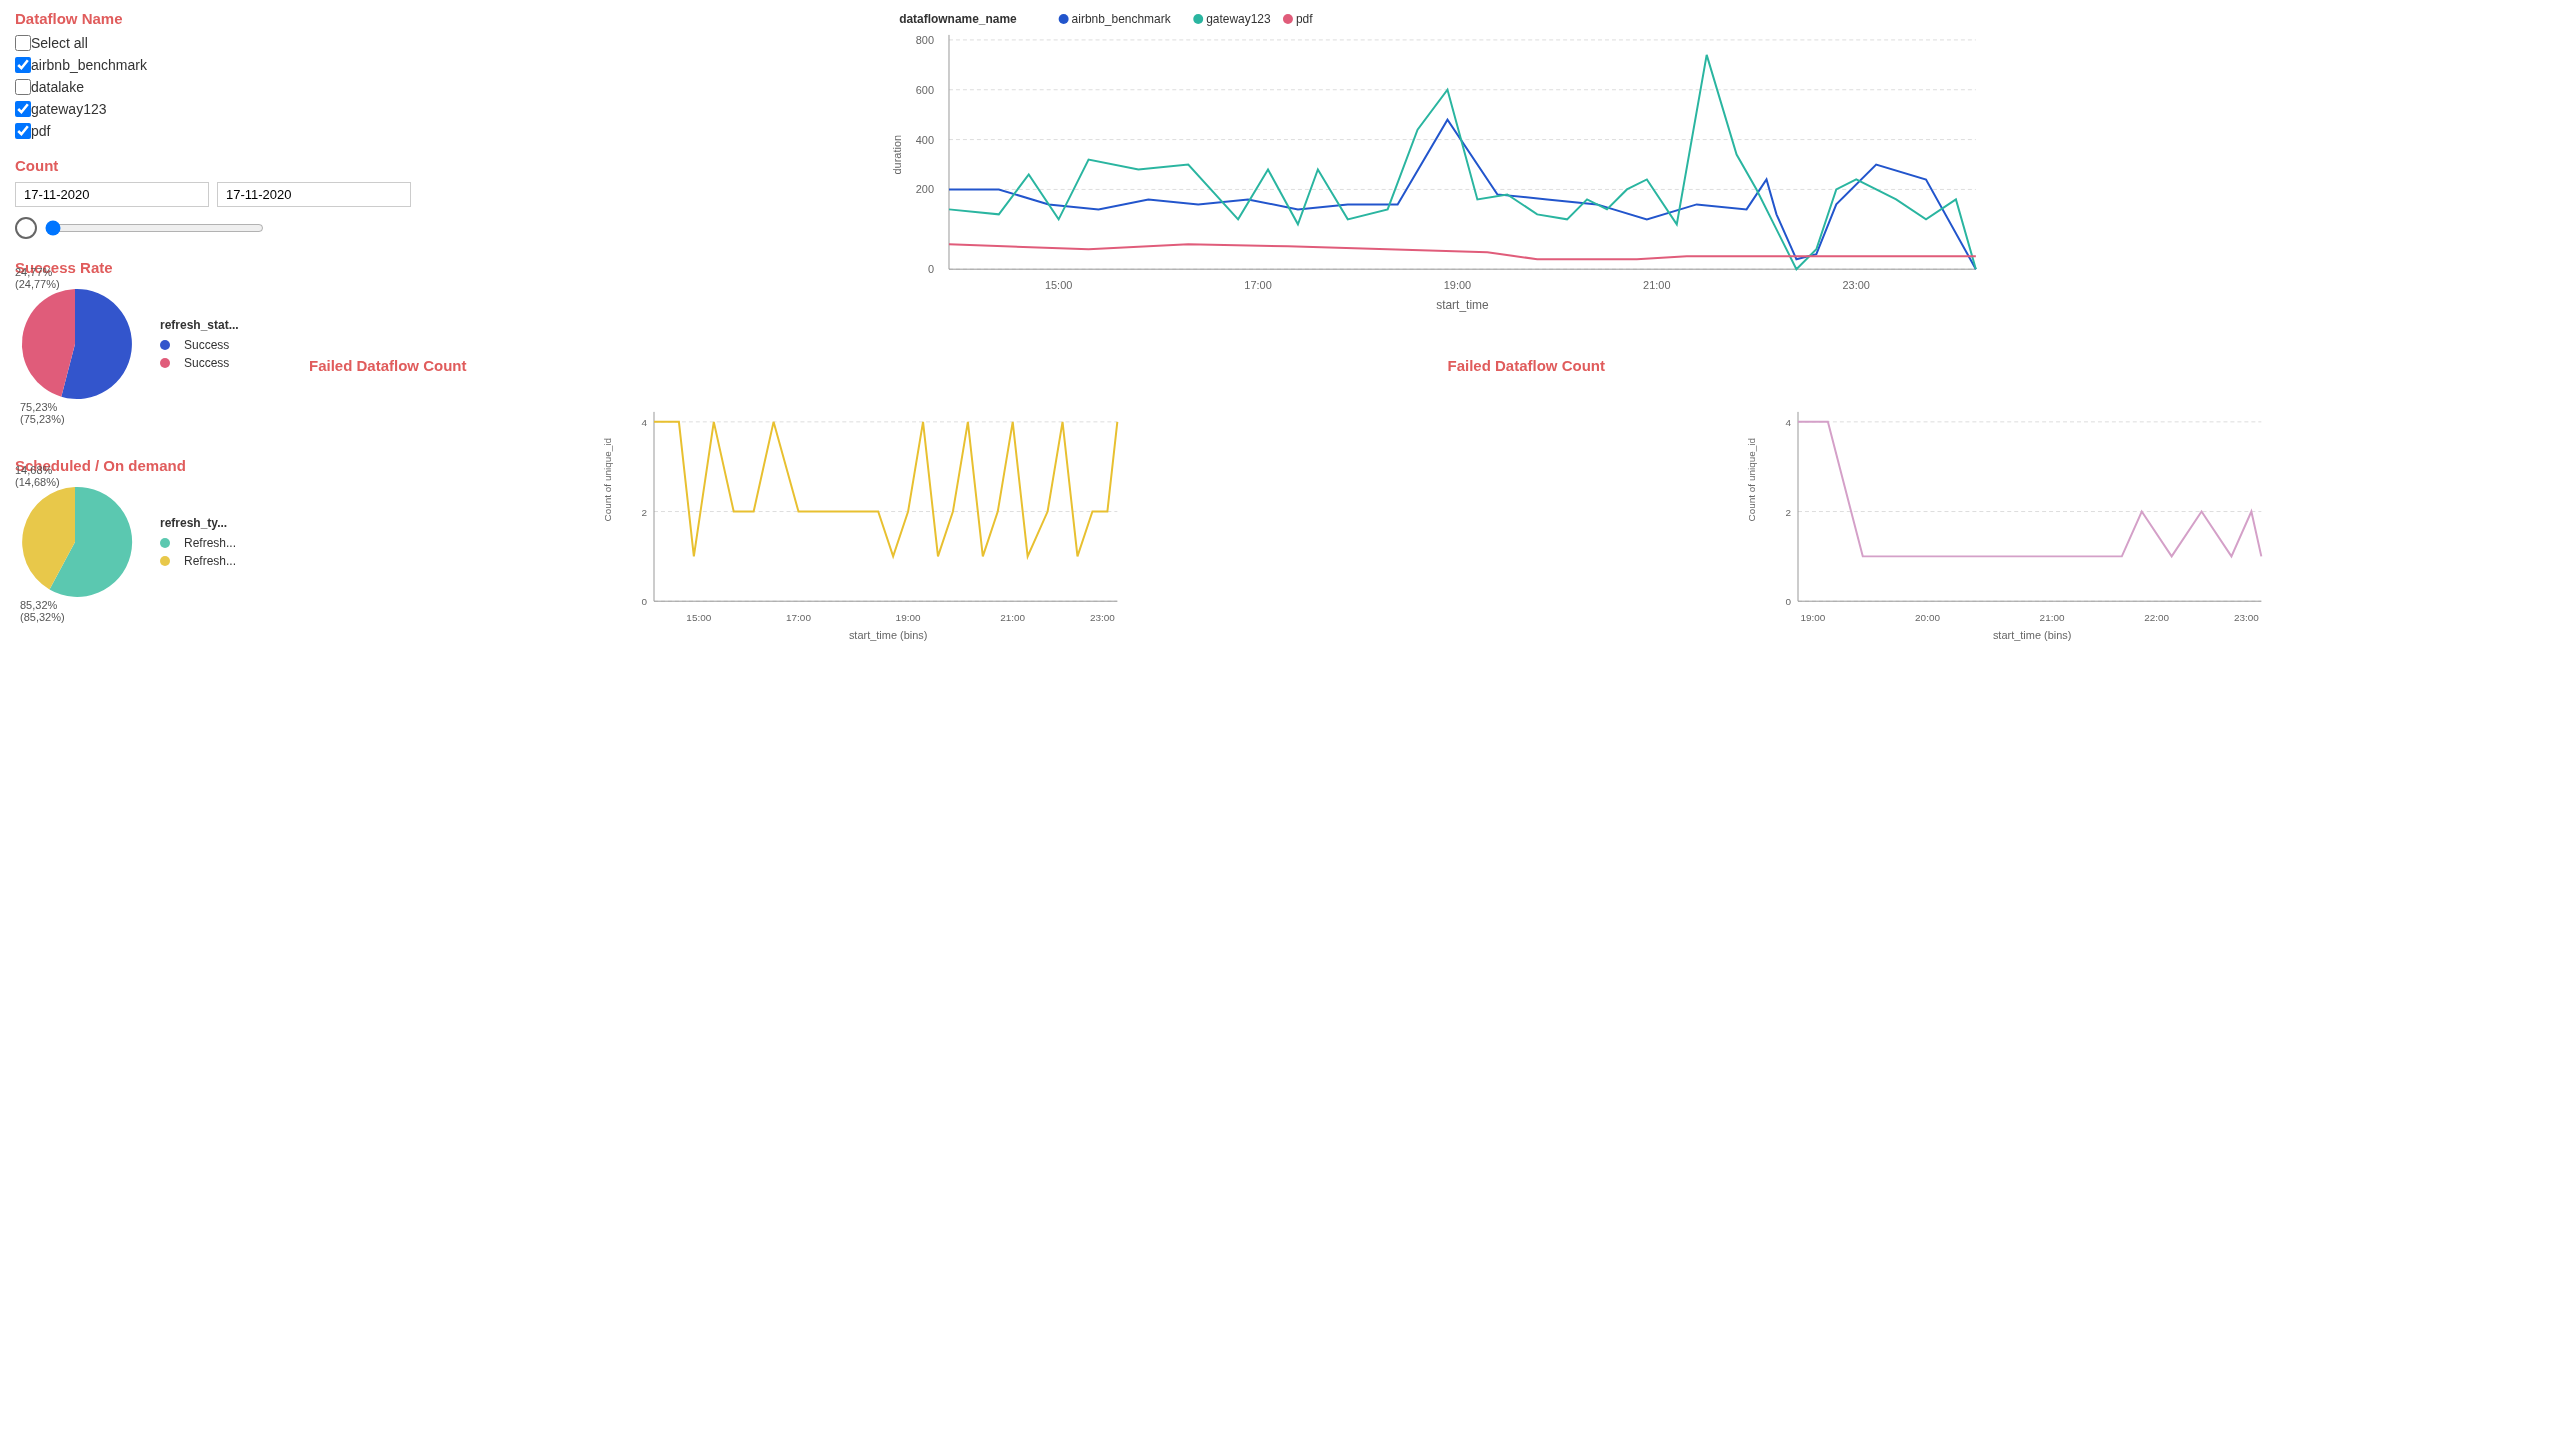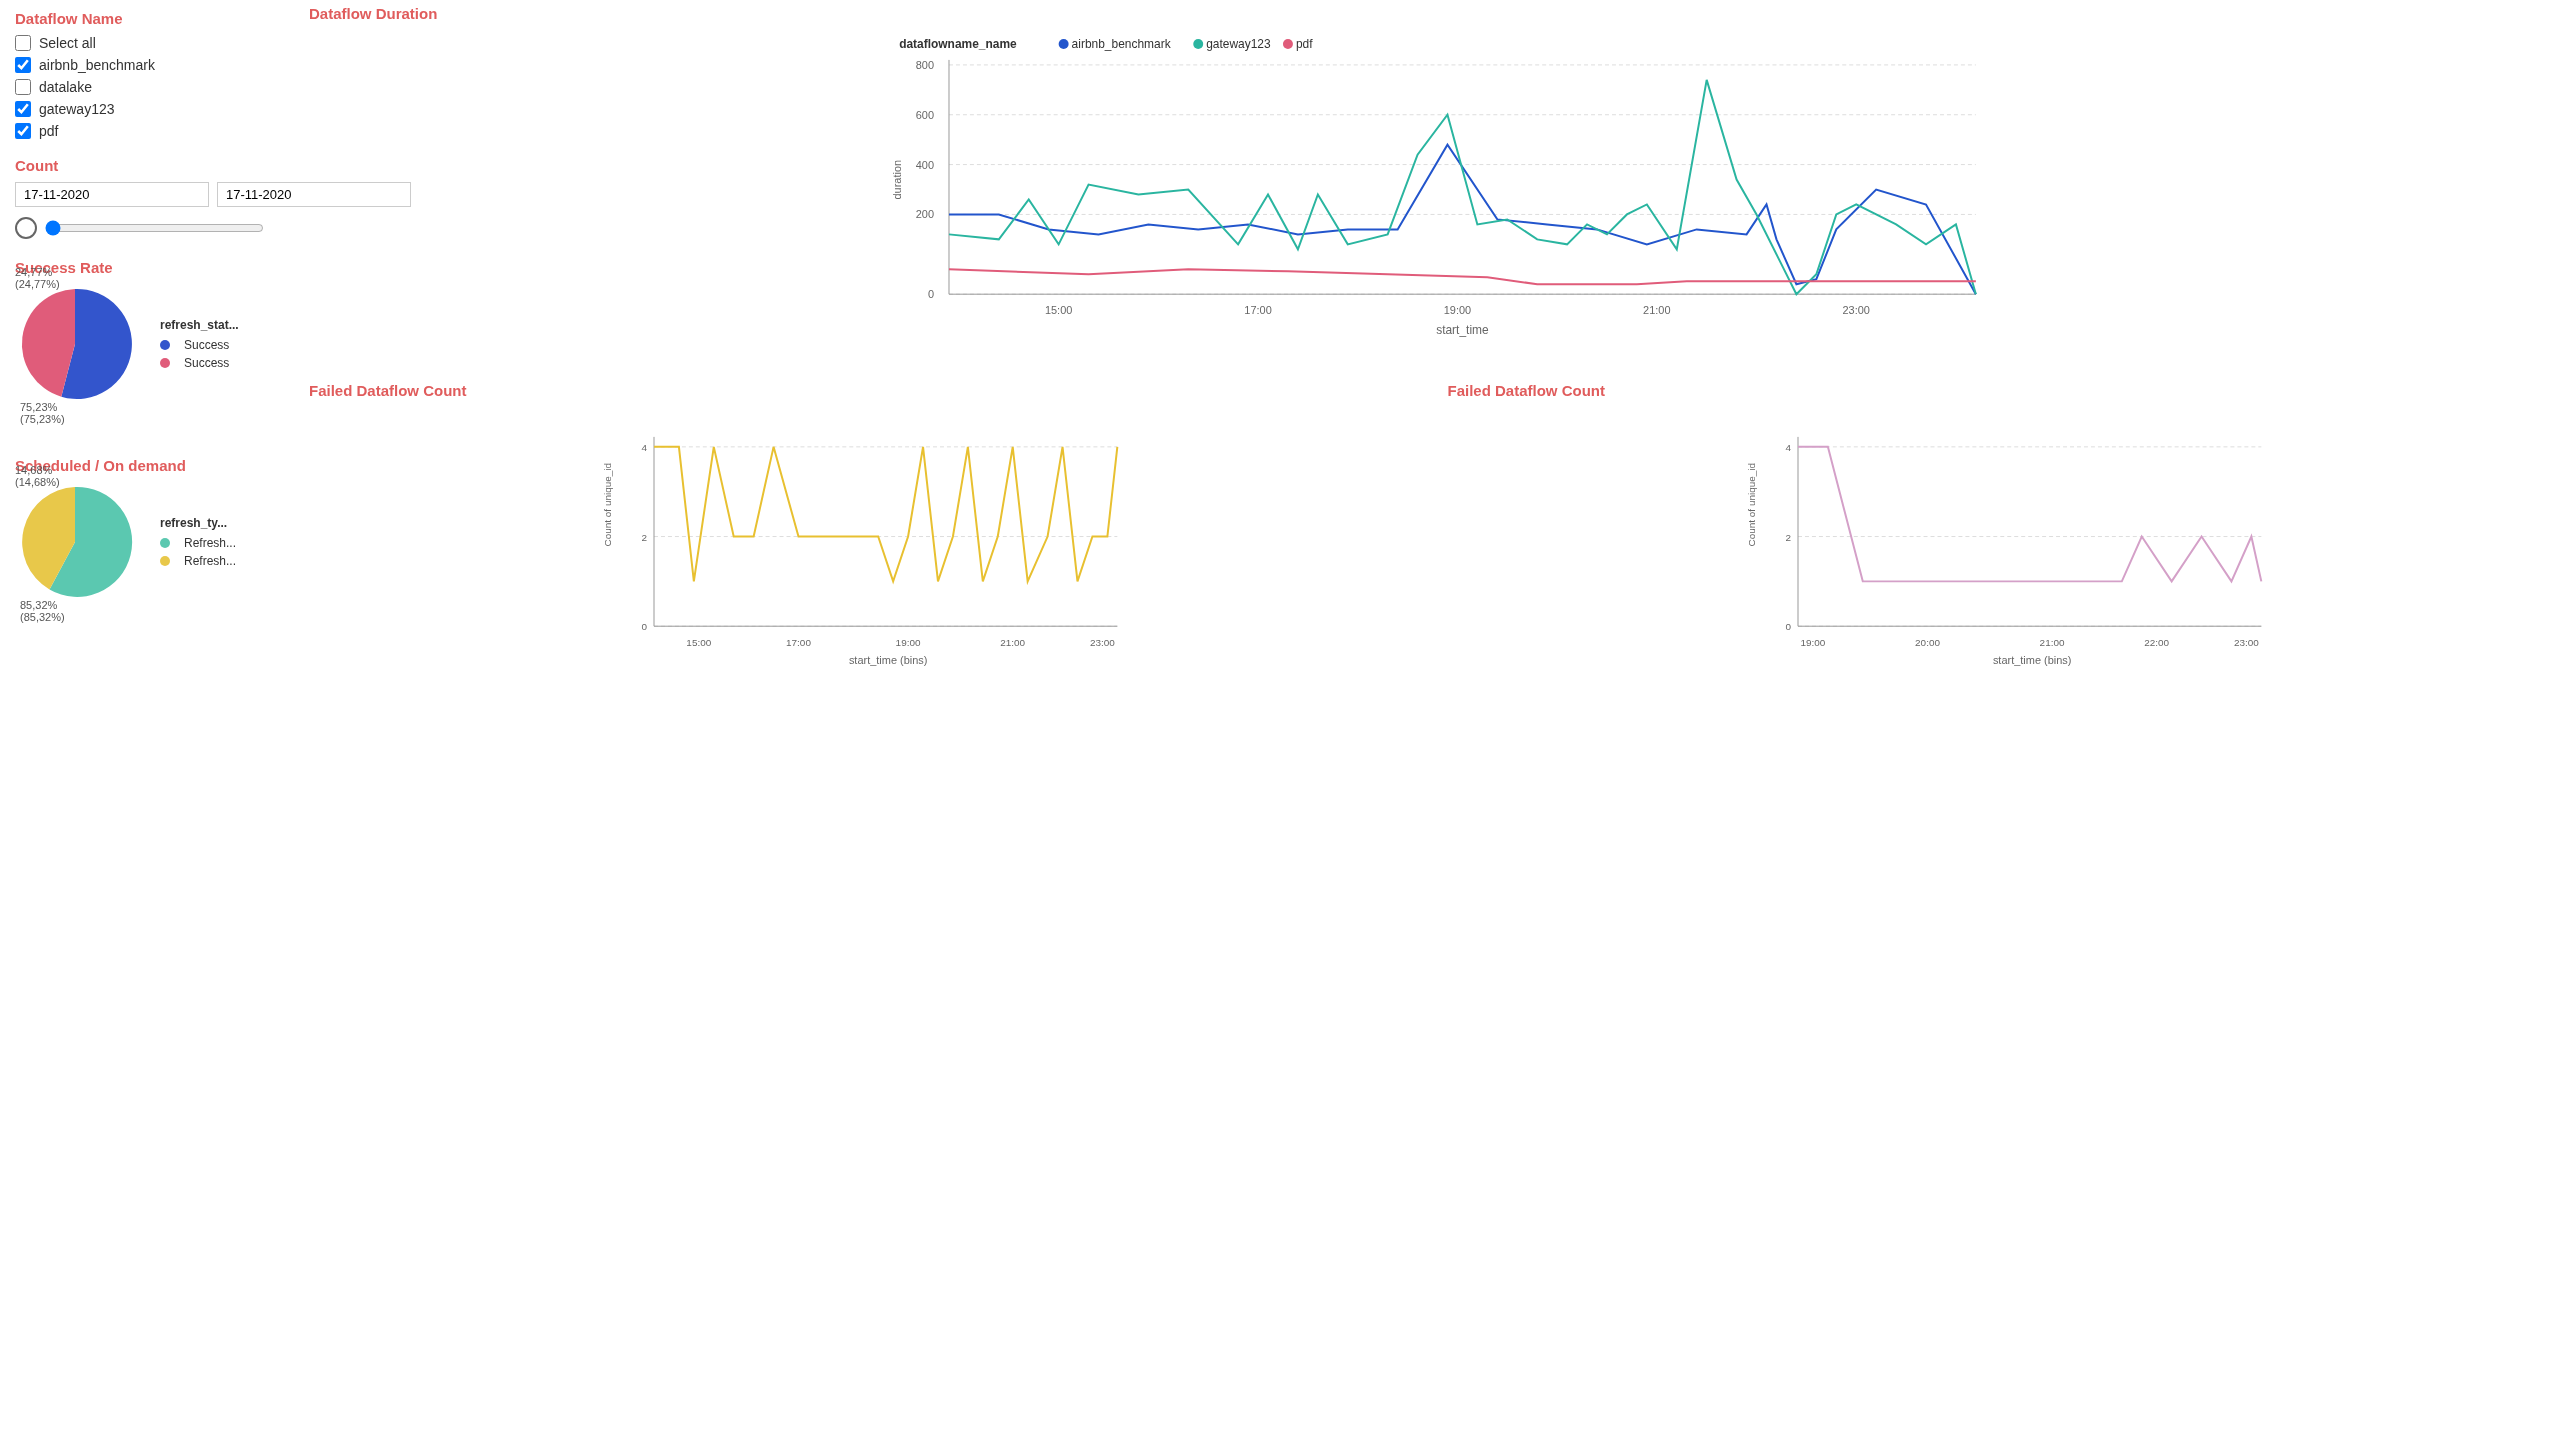--- a/index.html
+++ b/index.html
@@ -1,19 +1,19 @@
 <!DOCTYPE html>
 <html><head>
   <meta charset="utf-8">
   <style>
     * { box-sizing: border-box; margin: 0; padding: 0; }
     body { font-family: Arial, sans-serif; background: #fff; font-size: 13px; color: #333; }
     .layout { display: flex; width: 100%; min-height: 100vh; }
     .section-title { color: #e05c5c; font-size: 15px; font-weight: bold; margin-bottom: 8px; }
-    .checkbox-item { display: flex; align-items: center; gap: 8px; margin-bottom: 6px; font-size: 14px; }
+    .checkbox-item { display: flex; align-items: center; margin-bottom: 6px; font-size: 14px; }
     .checkbox-item input[type=checkbox] { width: 16px; height: 16px; }
     .time-section { margin-top: 18px; }
     .time-inputs { display: flex; gap: 8px; margin-top: 8px; }
     .time-input { border: 1px solid #ccc; border-radius: 0; padding: 4px 8px; font-size: 13px; }
     .slider-container { margin-top: 10px; display: flex; align-items: center; gap: 8px; }
     .slider { width: 219px; }
     .slider-circle { width: 22px; height: 22px; border-radius: 50%; border: 2px solid #666; background: #fff; display: inline-block; }
     .chart-title { color: #e05c5c; font-size: 15px; font-weight: bold; margin-bottom: 8px; }
     svg text { font-family: Arial, sans-serif; }
     .pie-chart-area { display: flex; align-items: center; gap: 15px; margin-top: 8px; }
@@ -115,21 +115,20 @@
           </div>
         </div>
       </div>
     </div>
 
   </div>
 
   <div class="right-charts" style="flex:1;">
 
     <div style="margin-bottom: 20px;">
-      <div class="chart-title">Dataflow Duration</div>
       <svg width="100%" height="329" viewBox="0 0 1100 330">
 
         <text x="10" y="18" font-size="12" font-weight="bold" fill="#333">dataflowname_name</text>
         <circle cx="175" cy="14" r="5" fill="#2255cc"></circle>
         <text x="183" y="18" font-size="12" fill="#333">airbnb_benchmark</text>
         <circle cx="310" cy="14" r="5" fill="#2ab5a0"></circle>
         <text x="318" y="18" font-size="12" fill="#333">gateway123</text>
         <circle cx="400" cy="14" r="5" fill="#e05c7a"></circle>
         <text x="408" y="18" font-size="12" fill="#333">pdf</text>
 

